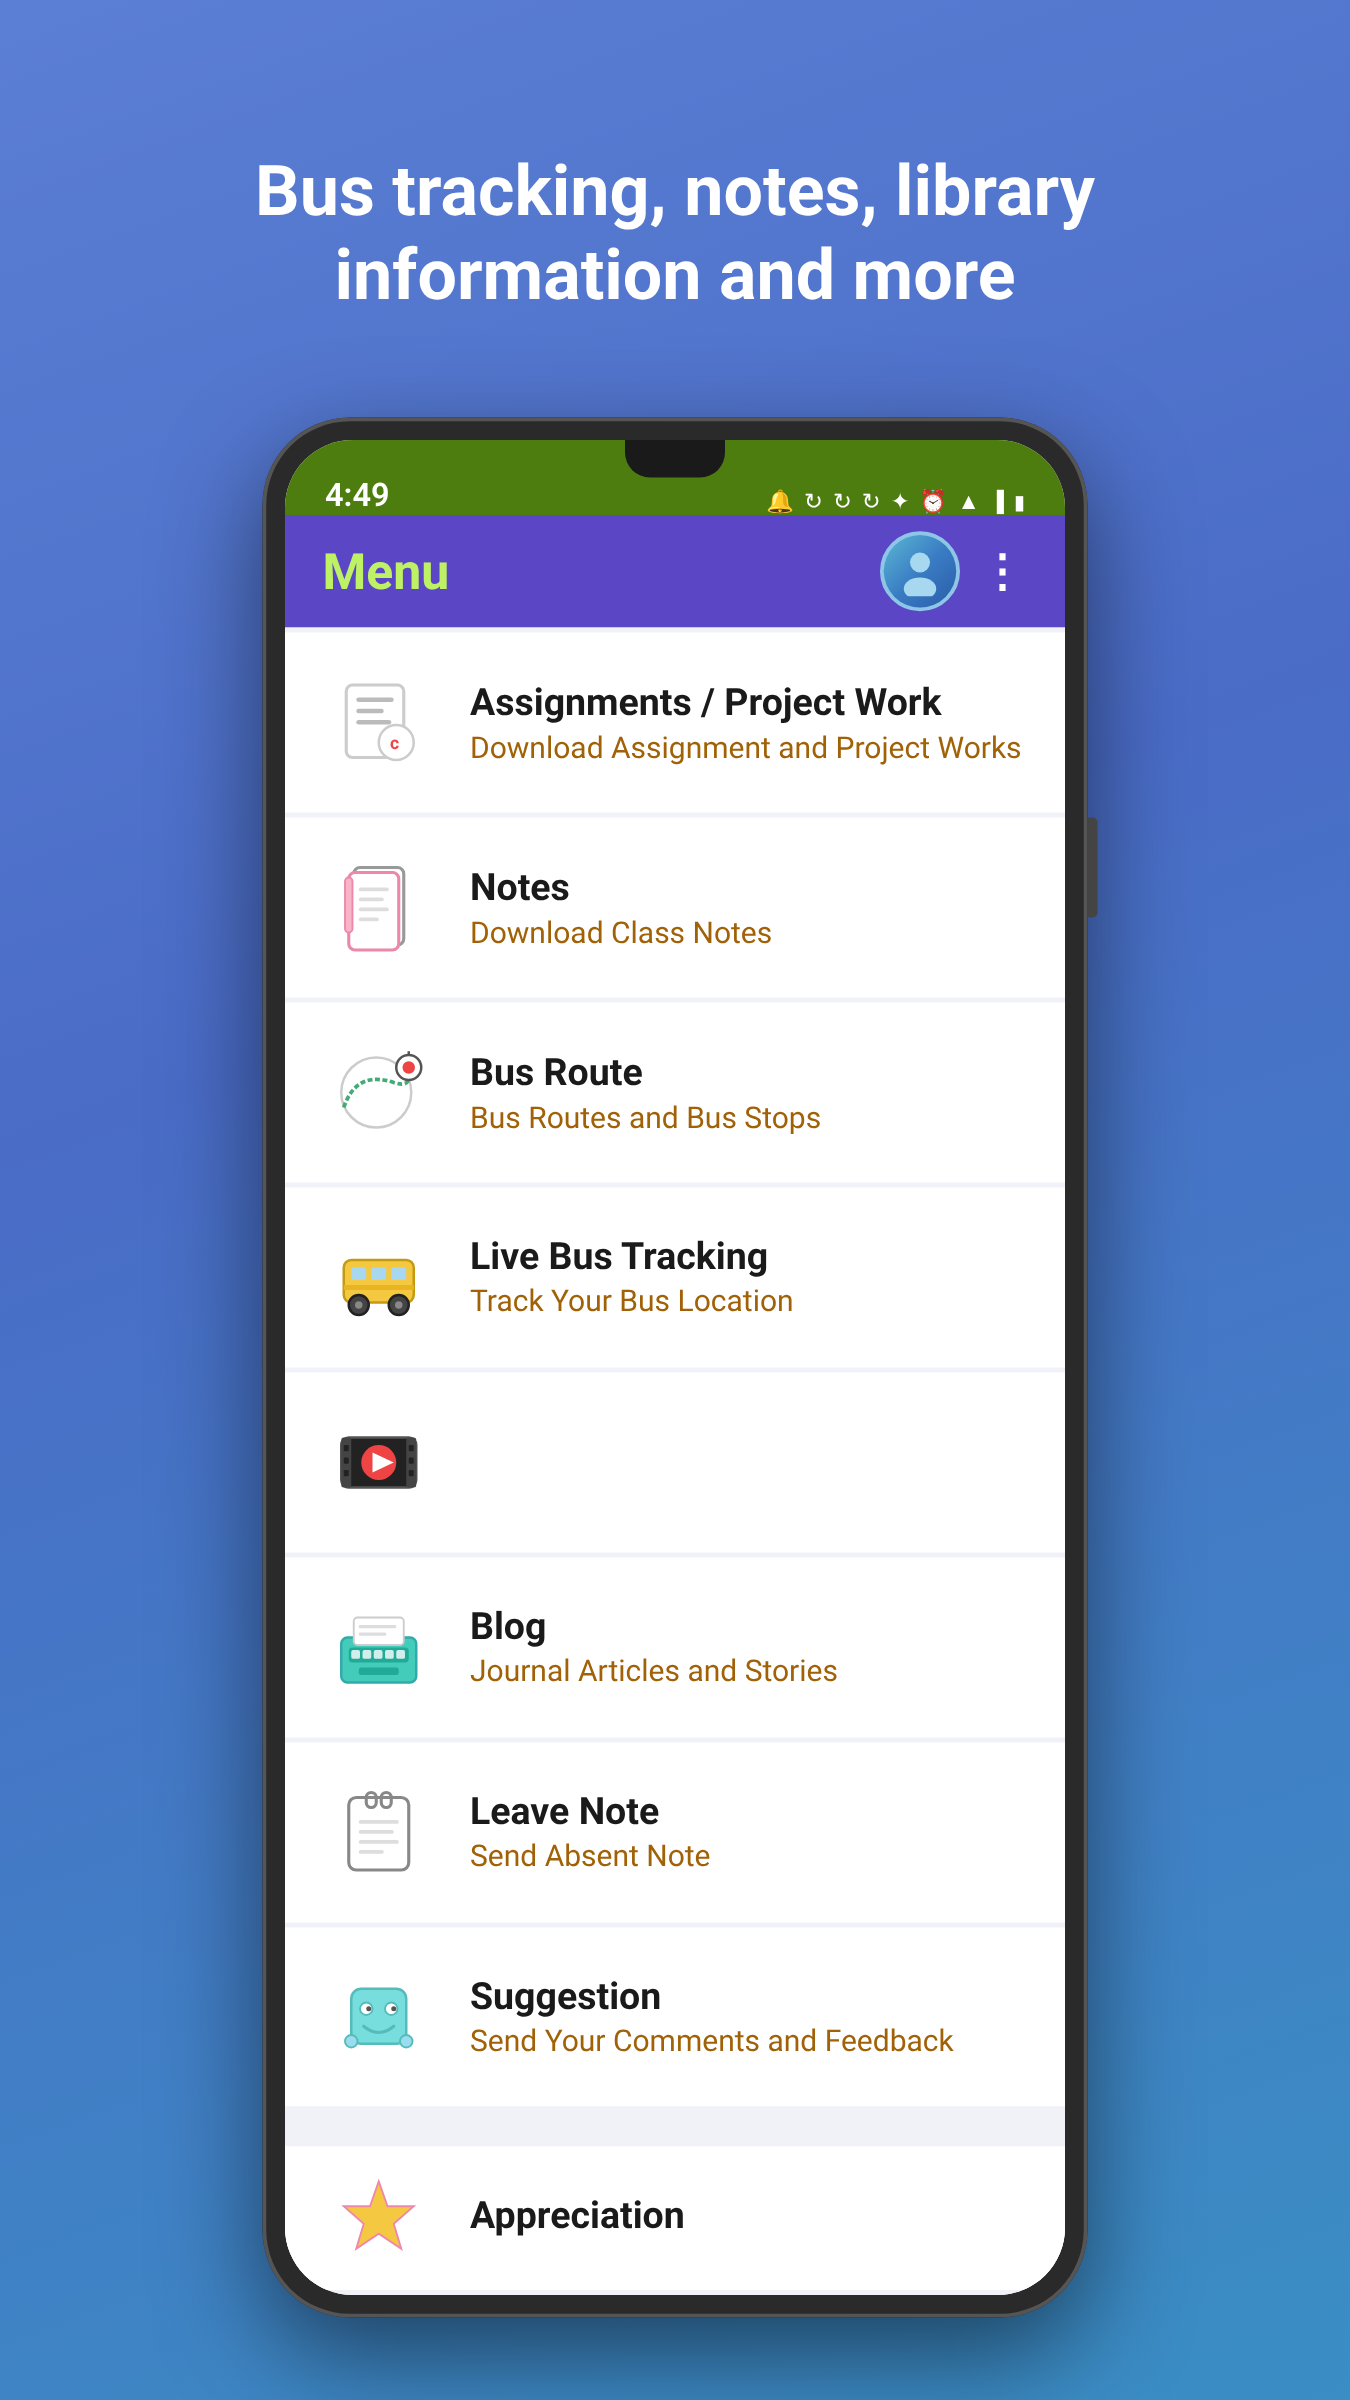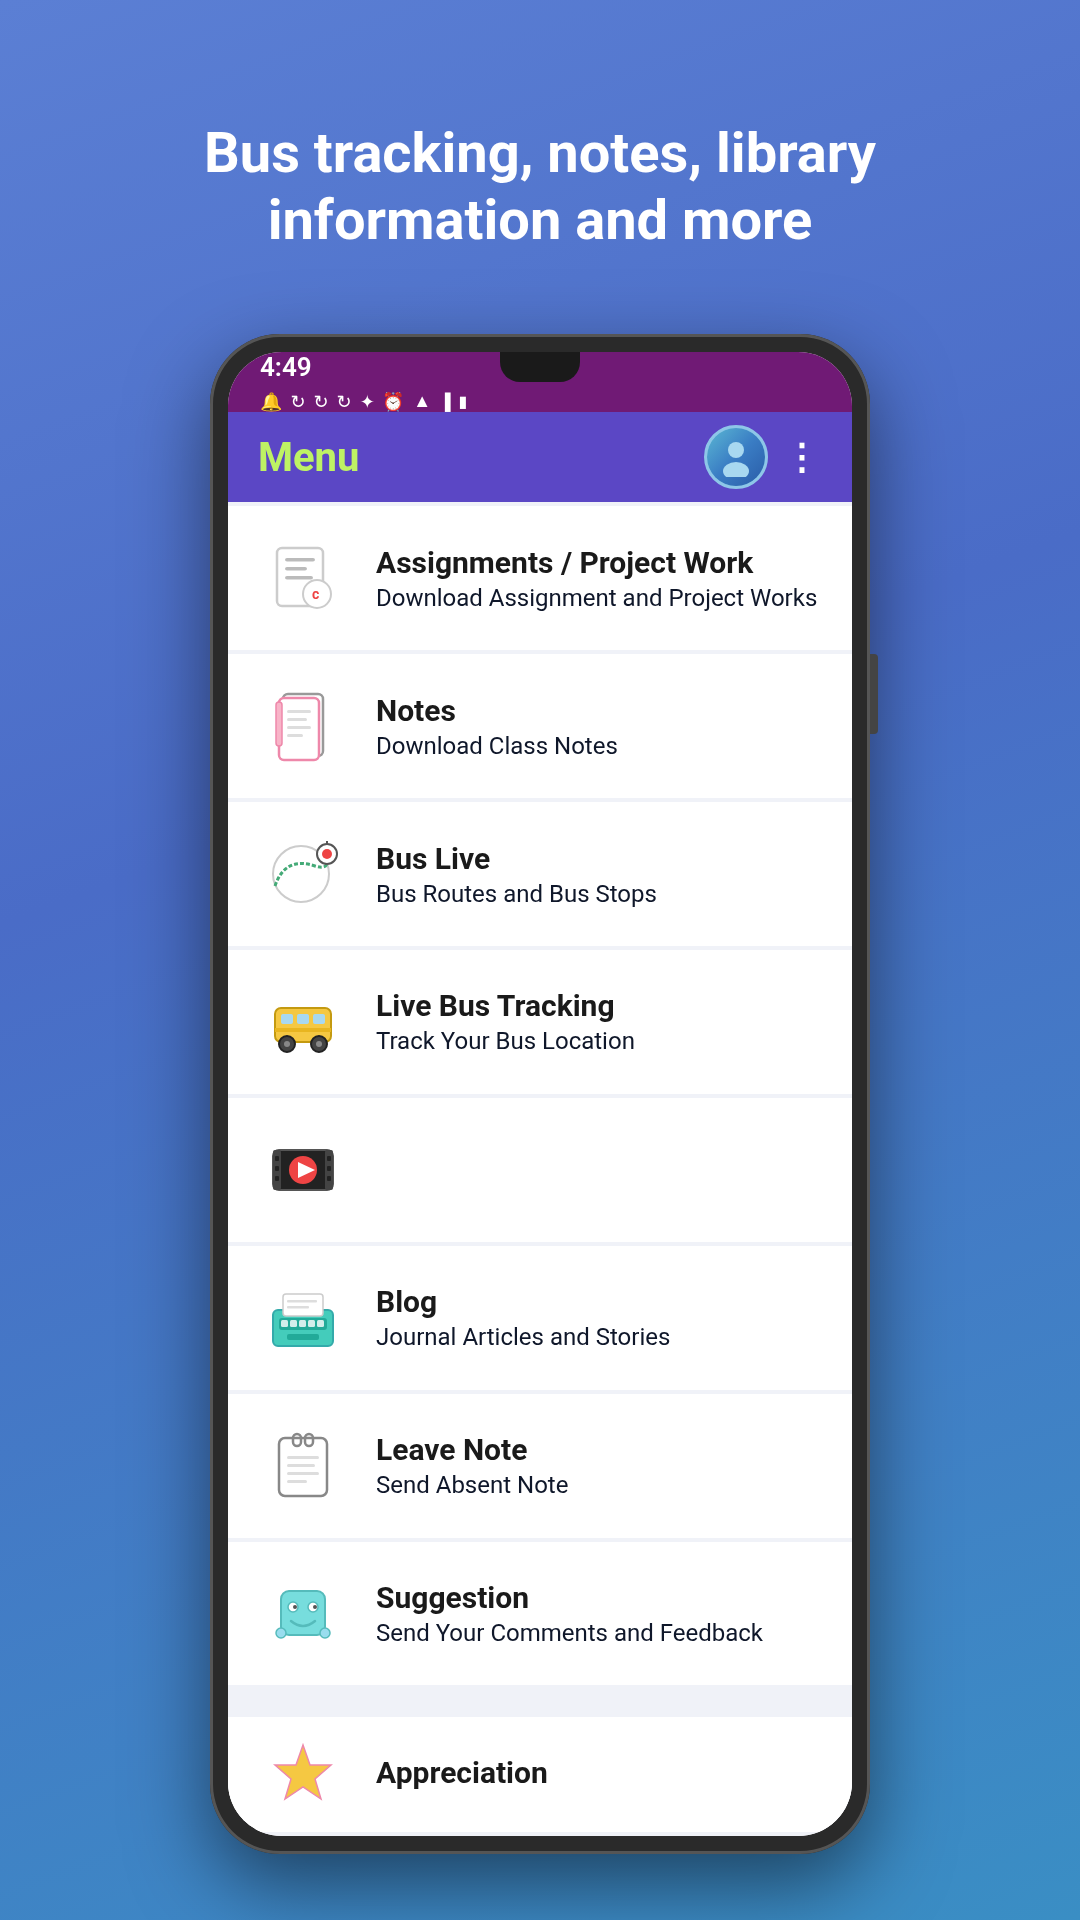--- a/index.html
+++ b/index.html
@@ -60,29 +60,28 @@
       bottom: 18px;
       border-radius: 54px;
       overflow: hidden;
       background: #f0f0f0;
       display: flex;
       flex-direction: column;
     }
 
     
     .status-bar {
-      background: #701a75;
+      background: #4d7c0f;
       height: 60px;
       display: flex;
-      align-items: flex-start;
+      align-items: flex-end;
       justify-content: space-between;
       padding: 0 32px;
       flex-shrink: 0;
       position: relative;
-      flex-direction: column;
     }
 
     .status-time {
       color: #fff;
       font-size: 26px;
       font-weight: 600;
     }
 
     .status-icons {
       display: flex;
@@ -200,21 +199,21 @@
 
     .menu-title {
       font-size: 30px;
       font-weight: 700;
       color: #1a1a1a;
       margin-bottom: 4px;
     }
 
     .menu-subtitle {
       font-size: 24px;
-      color: #0f172a;
+      color: #a16207;
     }
   </style>
 </head>
 <body>
 
 <div style="width:100%;text-align:center;padding:60px 80px 30px;">
   <div class="hero-text">Bus tracking, notes, library information and more</div>
 </div>
 
 <div class="phone-wrapper">
@@ -301,21 +300,21 @@
         <div class="menu-icon">
           <svg viewBox="0 0 76 76" fill="none">
             <circle cx="36" cy="38" r="28" fill="white" stroke="#ccc" stroke-width="2"></circle>
             <path d="M10 50 Q20 20 50 30 Q65 35 62 20" stroke="#4a7" stroke-width="3" fill="none" stroke-dasharray="4,2"></path>
             <circle cx="62" cy="18" r="10" fill="white" stroke="#555" stroke-width="2"></circle>
             <circle cx="62" cy="18" r="5" fill="#e44"></circle>
             <line x1="62" y1="8" x2="62" y2="5" stroke="#555" stroke-width="2"></line>
           </svg>
         </div>
         <div class="menu-text">
-          <div class="menu-title">Bus Live</div>
+          <div class="menu-title">Bus Route</div>
           <div class="menu-subtitle">Bus Routes and Bus Stops</div>
         </div>
       </div>
 
       <div class="menu-item">
         <div class="menu-icon">
           <svg viewBox="0 0 76 76" fill="none">
 
             <rect x="10" y="24" width="56" height="34" rx="6" fill="#f5c842" stroke="#c49a10" stroke-width="2"></rect>
 

